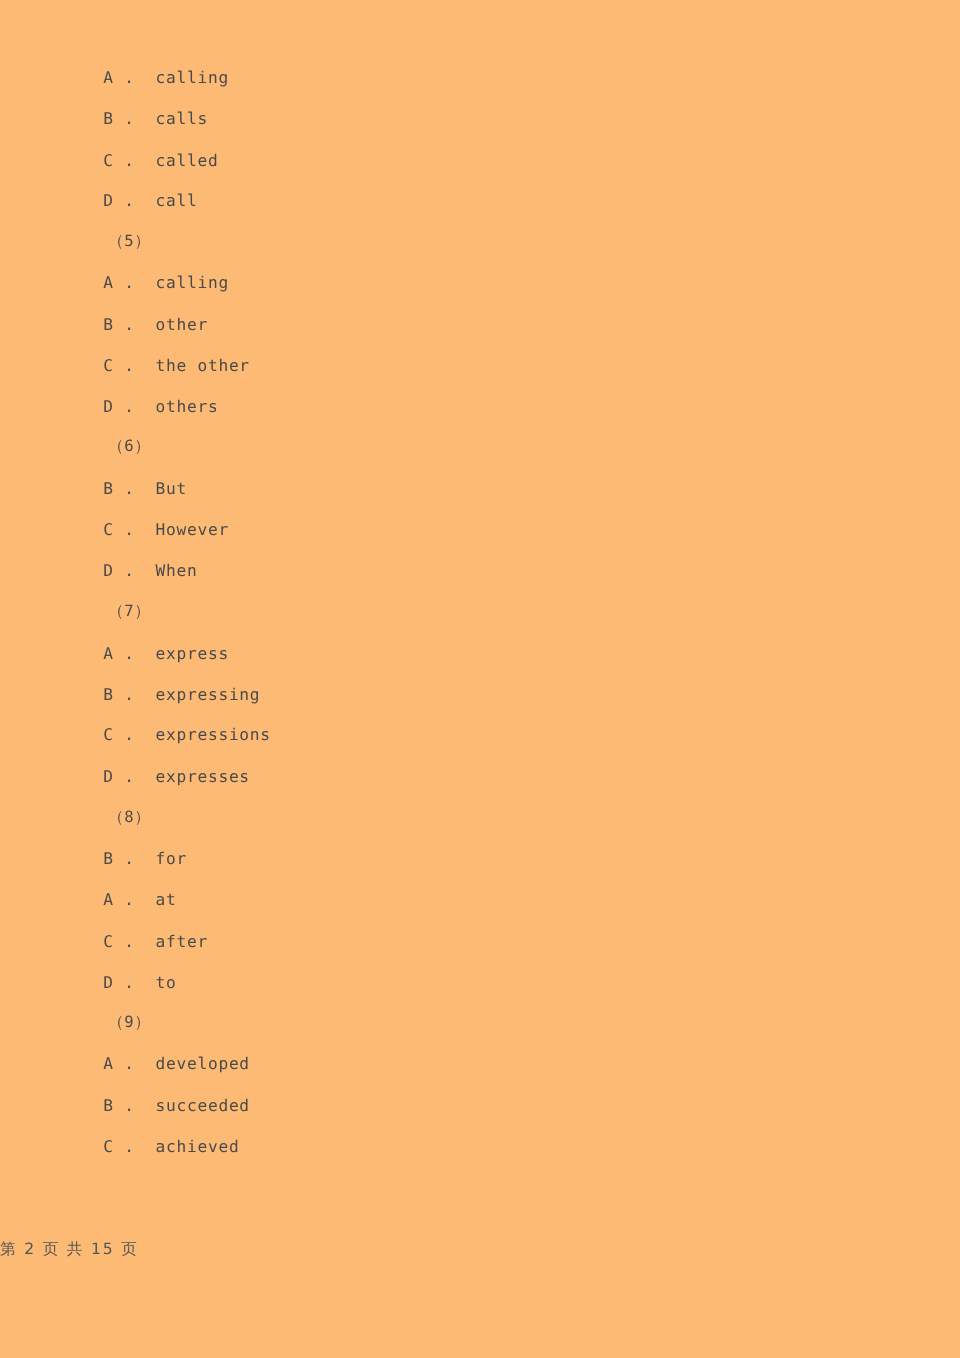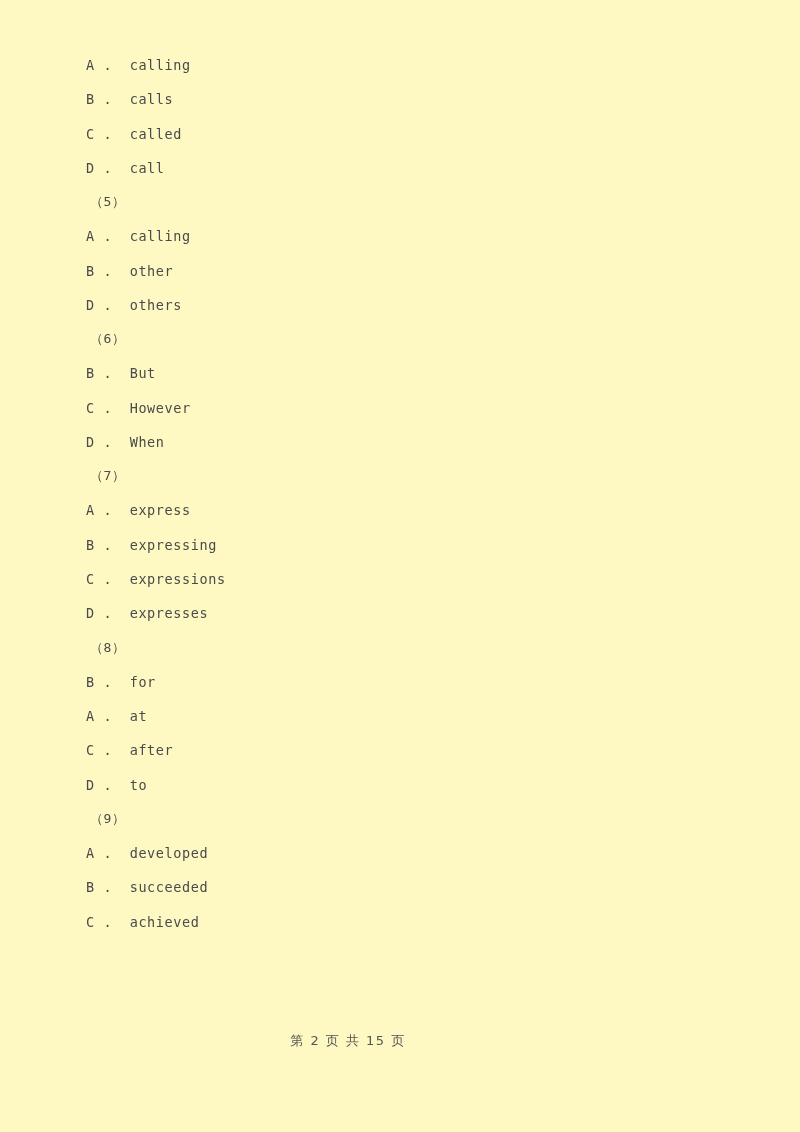--- a/index.html
+++ b/index.html
@@ -8,21 +8,21 @@
     padding: 0;
     background: #ffffff;
   }
   body {
     font-family: "DejaVu Sans Mono", "Liberation Mono", monospace;
   }
   .page {
     position: relative;
     width: 800px;
     height: 1132px;
-    background: #fef9c3;
+    background: #fdba74;
     overflow: hidden;
     box-sizing: border-box;
   }
   .content {
     position: absolute;
     left: 86px;
     top: 48px;
     width: 640px;
   }
   .line {
@@ -48,41 +48,41 @@
     display: inline;
   }
   .opt-text {
     display: inline;
   }
   .footer {
     position: absolute;
     left: 0;
     top: 1032px;
     width: 696px;
-    text-align: center;
     color: #555555;
     font-size: 13px;
     letter-spacing: 1.5px;
     white-space: pre;
     font-family: "DejaVu Sans", "Liberation Sans", sans-serif;
   }
 </style>
 </head>
 <body>
 
 <div class="page">
 
   <div class="content" id="question-list">
       <div class="line option"><span class="opt-letter">A</span><span class="opt-sep"> .  </span><span class="opt-text">calling</span></div>
       <div class="line option"><span class="opt-letter">B</span><span class="opt-sep"> .  </span><span class="opt-text">calls</span></div>
       <div class="line option"><span class="opt-letter">C</span><span class="opt-sep"> .  </span><span class="opt-text">called</span></div>
       <div class="line option"><span class="opt-letter">D</span><span class="opt-sep"> .  </span><span class="opt-text">call</span></div>
       <div class="line qnum">（5）</div>
       <div class="line option"><span class="opt-letter">A</span><span class="opt-sep"> .  </span><span class="opt-text">calling</span></div>
       <div class="line option"><span class="opt-letter">B</span><span class="opt-sep"> .  </span><span class="opt-text">other</span></div>
+      <div class="line option"><span class="opt-letter">C</span><span class="opt-sep"> .  </span><span class="opt-text">the other</span></div>
       <div class="line option"><span class="opt-letter">D</span><span class="opt-sep"> .  </span><span class="opt-text">others</span></div>
       <div class="line qnum">（6）</div>
       <div class="line option"><span class="opt-letter">B</span><span class="opt-sep"> .  </span><span class="opt-text">But</span></div>
       <div class="line option"><span class="opt-letter">C</span><span class="opt-sep"> .  </span><span class="opt-text">However</span></div>
       <div class="line option"><span class="opt-letter">D</span><span class="opt-sep"> .  </span><span class="opt-text">When</span></div>
       <div class="line qnum">（7）</div>
       <div class="line option"><span class="opt-letter">A</span><span class="opt-sep"> .  </span><span class="opt-text">express</span></div>
       <div class="line option"><span class="opt-letter">B</span><span class="opt-sep"> .  </span><span class="opt-text">expressing</span></div>
       <div class="line option"><span class="opt-letter">C</span><span class="opt-sep"> .  </span><span class="opt-text">expressions</span></div>
       <div class="line option"><span class="opt-letter">D</span><span class="opt-sep"> .  </span><span class="opt-text">expresses</span></div>

